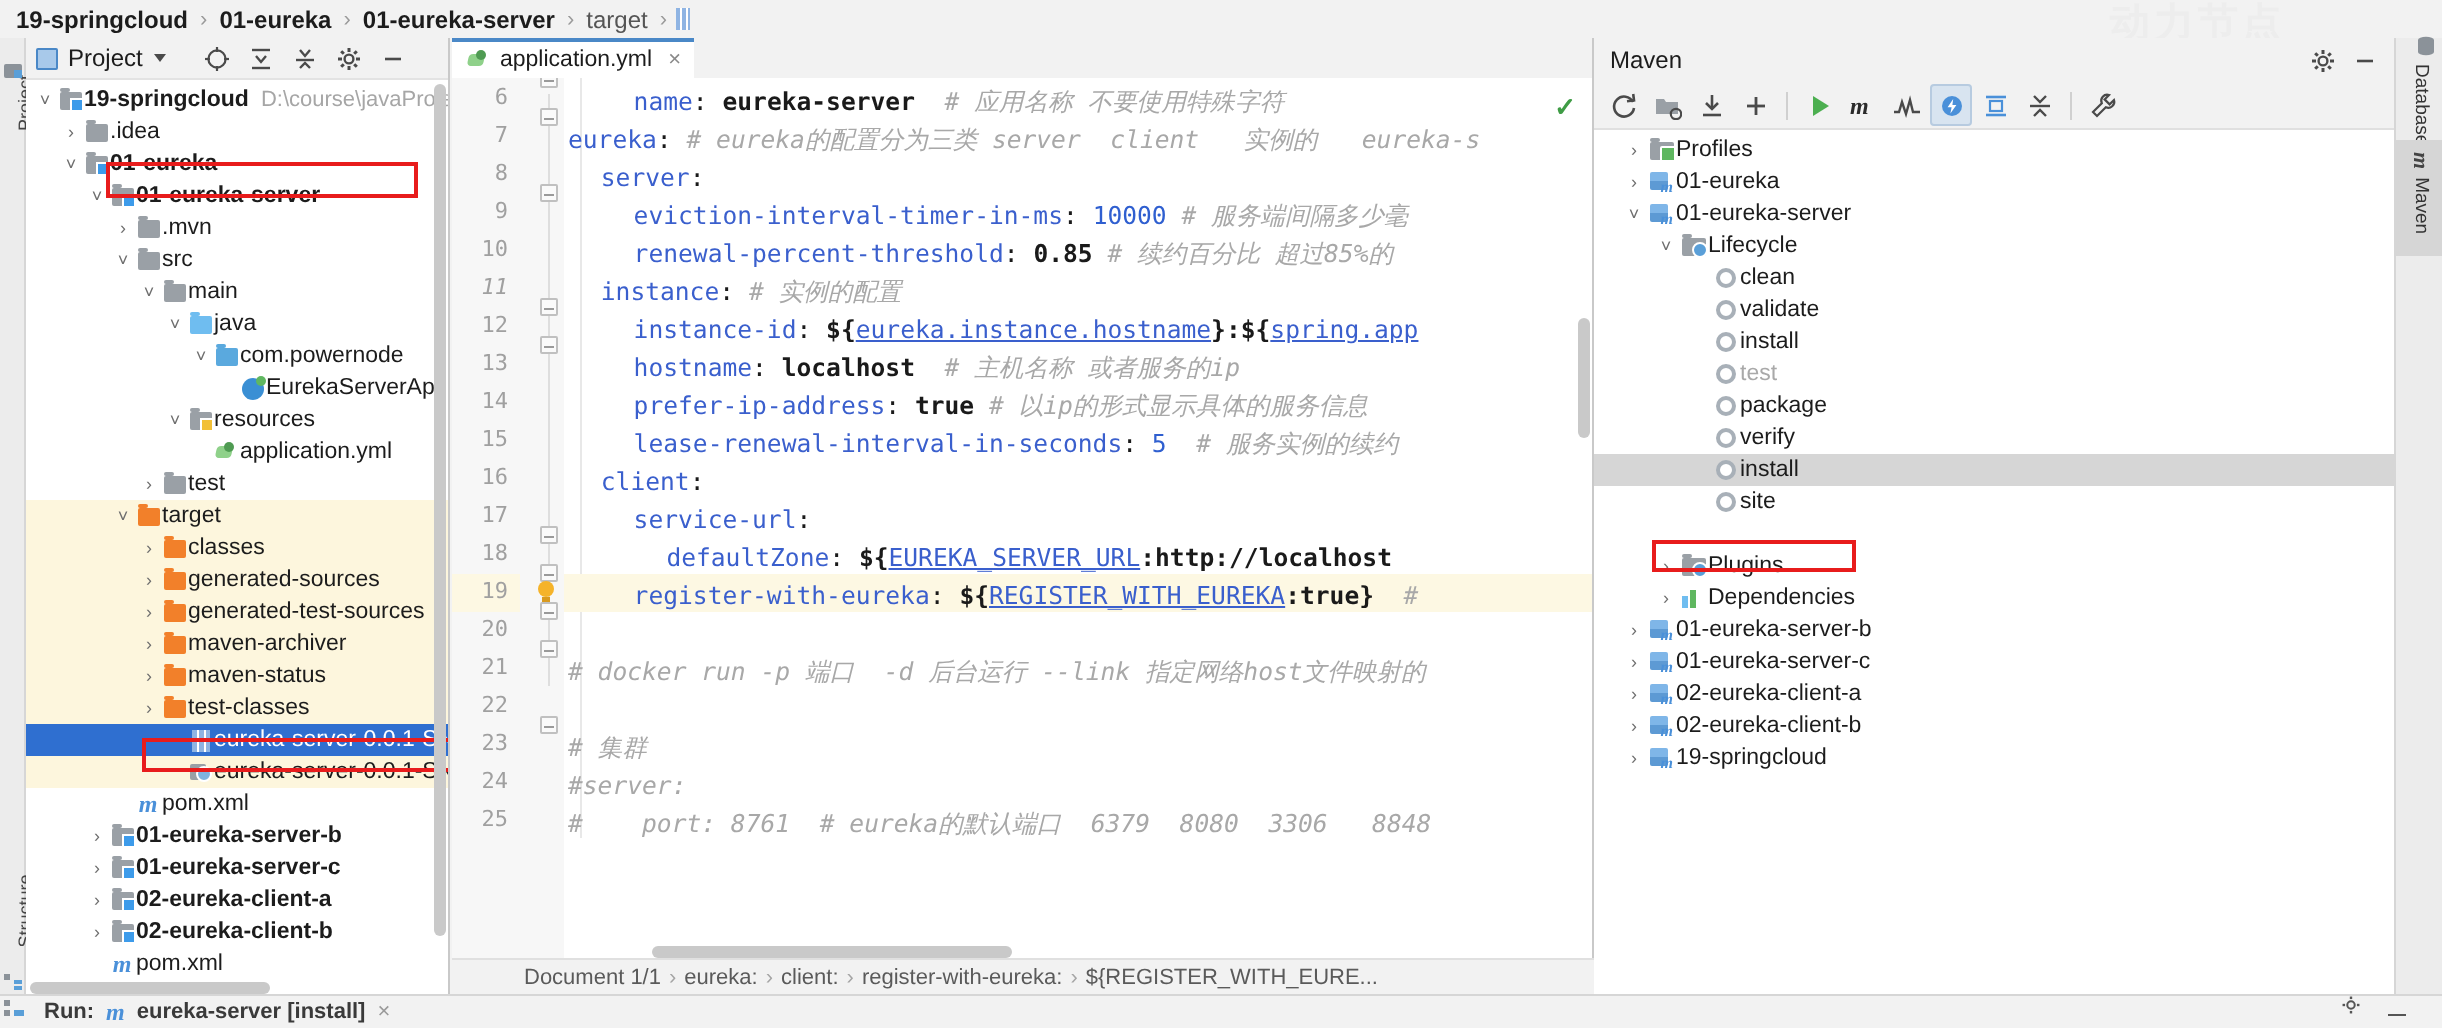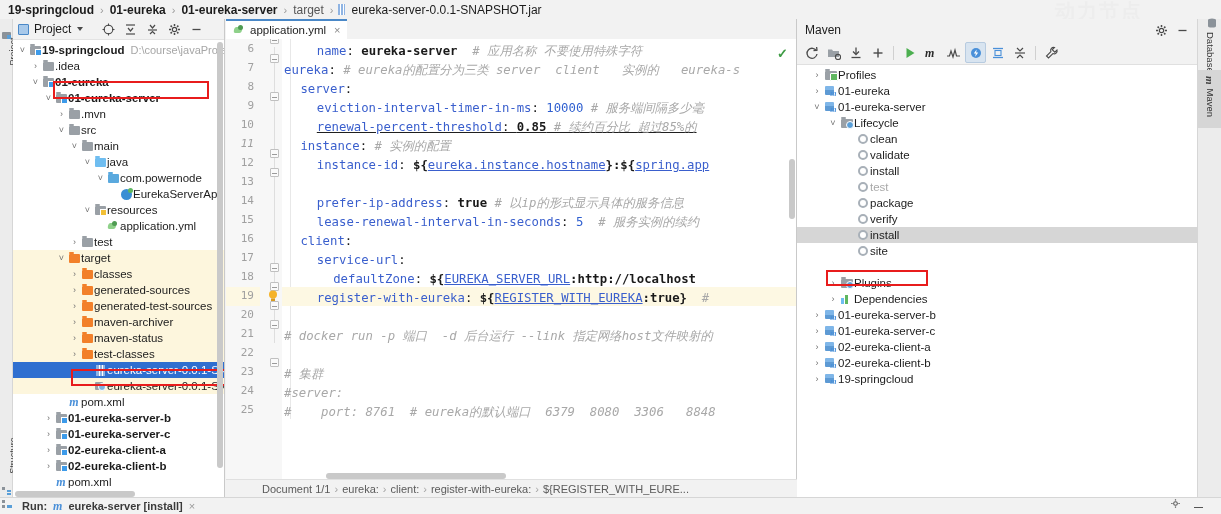--- a/index.html
+++ b/index.html
@@ -239,21 +239,20 @@
   <div class="navbar">
     <span class="crumb b">19-springcloud</span>
     <span class="sep">›</span>
     <span class="crumb b">01-eureka</span>
     <span class="sep">›</span>
     <span class="crumb b">01-eureka-server</span>
     <span class="sep">›</span>
     <span class="crumb dim">target</span>
     <span class="sep">›</span>
     <span class="jaricon"></span>
-    <span class="crumb">eureka-server-0.0.1-SNAPSHOT.jar</span>
     <span class="watermark">动力节点</span>
   </div>
 
   <div class="leftstrip">
     <div class="vtab project">Project</div>
     <div class="vtab structure">Structure</div>
     <div class="stripicon" style="top:10px;">
       <svg width="9" height="9" viewBox="0 0 9 9">
           <rect x="0" y="1" width="9" height="7" fill="#8b9299" rx="1"></rect>
           <rect x="5" y="4" width="4" height="4" fill="#5a9fd8"></rect>
@@ -607,23 +606,24 @@
               <circle cx="5" cy="4.5" r="4" fill="#f5b32a"></circle>
               <rect x="3" y="8.5" width="4" height="2.5" fill="#d99a1f"></rect>
             </svg></div>
         </div>
       <div class="codearea" id="code-area">
         <div class="indentguide" style="left:8px; top:0; height:380px;"></div>
       <div class="cline" style="top: 3px; padding-left: 34.8px;"><span class="k">name</span><span class="pl">: </span><span class="v">eureka-server</span><span class="cm">  # 应用名称 不要使用特殊字符</span></div>
           <div class="cline" style="top: 22px; padding-left: 2px;"><span class="k">eureka</span><span class="pl">: </span><span class="cm"># eureka的配置分为三类 server  client   实例的   eureka-s</span></div>
           <div class="cline" style="top: 41px; padding-left: 18.4px;"><span class="k">server</span><span class="pl">:</span></div>
           <div class="cline" style="top: 60px; padding-left: 34.8px;"><span class="k">eviction-interval-timer-in-ms</span><span class="pl">: </span><span class="num">10000</span><span class="cm"> # 服务端间隔多少毫</span></div>
-          <div class="cline" style="top: 79px; padding-left: 34.8px; text-decoration: underline;"><span class="k">renewal-percent-threshold</span><span class="pl">: </span><span class="v">0.85</span><span class="cm"> # 续约百分比 超过85%的</span></div>
+          <div class="cline" style="top: 79px; padding-left: 34.8px;"><span class="k">renewal-percent-threshold</span><span class="pl">: </span><span class="v">0.85</span><span class="cm"> # 续约百分比 超过85%的</span></div>
           <div class="cline" style="top: 98px; padding-left: 18.4px;"><span class="k">instance</span><span class="pl">: </span><span class="cm"># 实例的配置</span></div>
           <div class="cline" style="top: 117px; padding-left: 34.8px;"><span class="k">instance-id</span><span class="pl">: </span><span class="v">${</span><span class="lnk">eureka.instance.hostname</span><span class="v">}:${</span><span class="lnk">spring.app</span></div>
+          <div class="cline" style="top: 136px; padding-left: 34.8px;"><span class="k">hostname</span><span class="pl">: </span><span class="v">localhost</span><span class="cm">  # 主机名称 或者服务的ip</span></div>
           <div class="cline" style="top: 155px; padding-left: 34.8px;"><span class="k">prefer-ip-address</span><span class="pl">: </span><span class="v">true</span><span class="cm"> # 以ip的形式显示具体的服务信息</span></div>
           <div class="cline" style="top: 174px; padding-left: 34.8px;"><span class="k">lease-renewal-interval-in-seconds</span><span class="pl">: </span><span class="num">5</span><span class="cm">  # 服务实例的续约</span></div>
           <div class="cline" style="top: 193px; padding-left: 18.4px;"><span class="k">client</span><span class="pl">:</span></div>
           <div class="cline" style="top: 212px; padding-left: 34.8px;"><span class="k">service-url</span><span class="pl">:</span></div>
           <div class="cline" style="top: 231px; padding-left: 51.2px;"><span class="k">defaultZone</span><span class="pl">: </span><span class="v">${</span><span class="lnk">EUREKA_SERVER_URL</span><span class="v">:http://localhost</span></div>
           <div class="rowhl" style="top: 248px;"></div>
           <div class="cline" style="top: 250px; padding-left: 34.8px;"><span class="k">register-with-eureka</span><span class="pl">: </span><span class="v">${</span><span class="lnk">REGISTER_WITH_EUREKA</span><span class="v">:true}</span><span class="cm">  #</span></div>
           <div class="cline" style="top: 288px; padding-left: 2px;"><span class="cm"># docker run -p 端口  -d 后台运行 --link 指定网络host文件映射的</span></div>
           <div class="cline" style="top: 307px; padding-left: 2px;"></div>
           <div class="cline" style="top: 326px; padding-left: 2px;"><span class="cm"># 集群</span></div>

